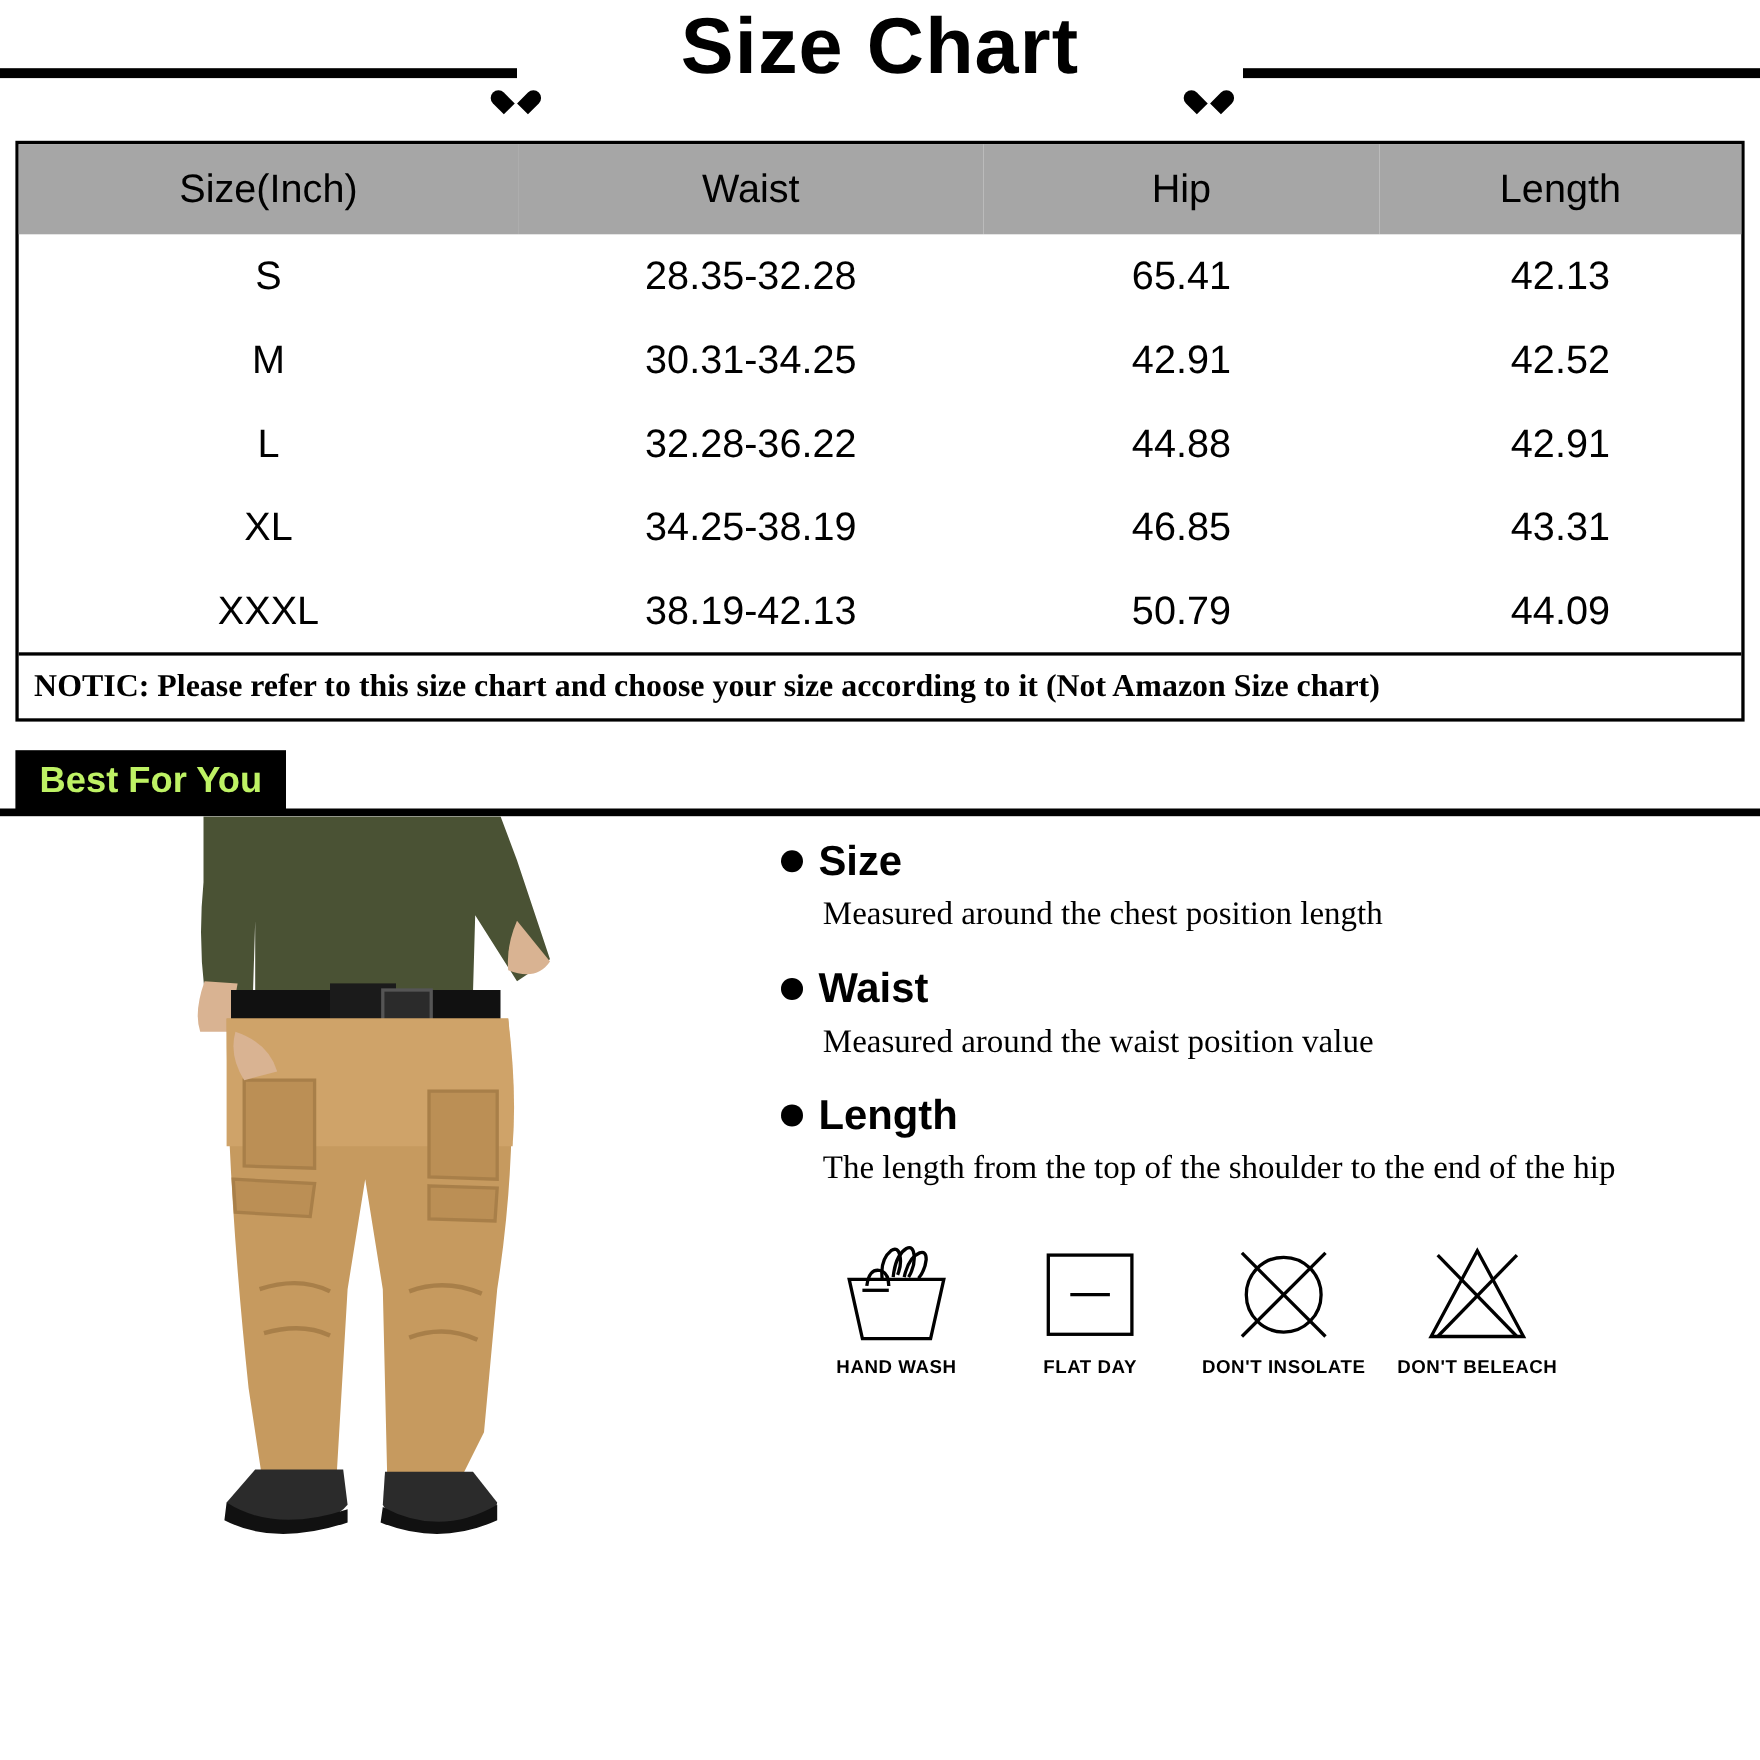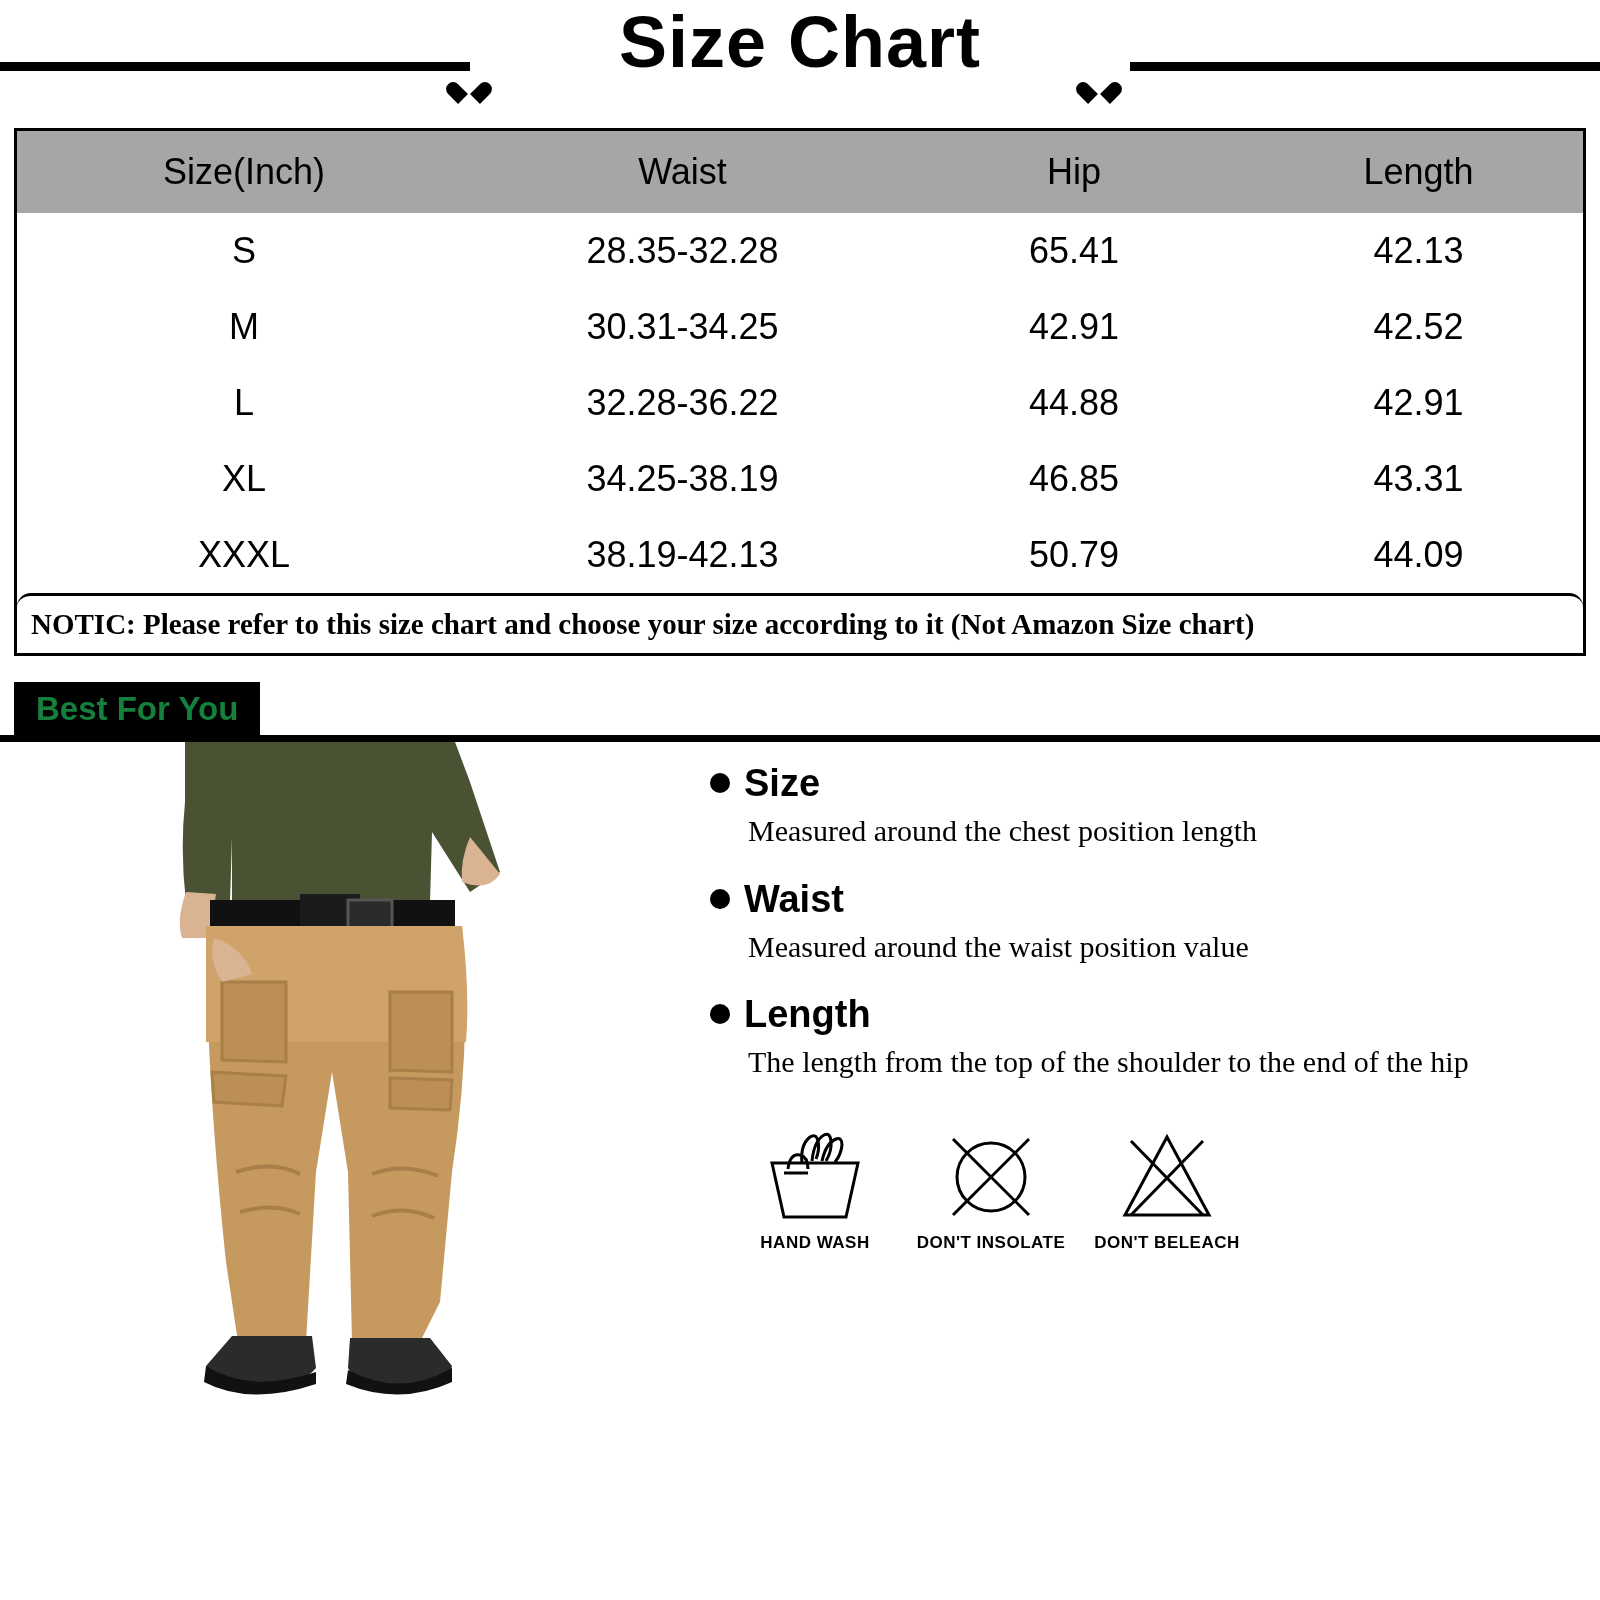--- a/index.html
+++ b/index.html
@@ -88,35 +88,34 @@
   .col-hip    { width: 23%; }
   .col-length { width: 21%; }
 
   .notice {
     border-top: 3px solid #000;
     font-family: "Liberation Serif", serif;
     font-weight: 700;
     font-size: 29px;
     padding: 12px 7px 12px 14px;
     white-space: nowrap;
-    border-radius: 14px;
   }
 
   
   .banner-row {
     position: relative;
     margin-top: 26px;
     height: 60px;
   }
   .banner-tab {
     position: absolute;
     left: 14px;
     top: 0;
     background: #000;
-    color: #15803d;
+    color: #bef264;
     font-size: 33px;
     font-weight: 700;
     padding: 10px 22px 12px 22px;
     line-height: 1;
   }
   .banner-rule {
     position: absolute;
     left: 0; right: 0;
     bottom: 0;
     height: 7px;
@@ -327,20 +326,29 @@
             <path d="M42 34 Q40 16 50 8 Q56 4 58 12 Q60 20 56 30" fill="none" stroke="#000" stroke-width="3"></path>
             <path d="M52 32 Q54 12 64 6 Q70 3 71 12 Q72 22 66 32" fill="none" stroke="#000" stroke-width="3"></path>
             <path d="M62 32 Q66 14 76 10 Q82 8 82 16 Q81 26 75 33" fill="none" stroke="#000" stroke-width="3"></path>
             <path d="M28 40 Q30 24 40 26 Q48 28 48 40" fill="none" stroke="#000" stroke-width="3"></path>
             <path d="M24 44 L48 44" stroke="#000" stroke-width="3"></path>
           </svg>
         </div>
         <div class="care-label">HAND WASH</div>
       </div>
 
+      <div class="care">
+        <div class="care-glyph">
+          <svg width="92" height="92" viewBox="0 0 92 92">
+            <rect x="8" y="12" width="76" height="72" fill="none" stroke="#000" stroke-width="3"></rect>
+            <line x1="28" y1="48" x2="64" y2="48" stroke="#000" stroke-width="3"></line>
+          </svg>
+        </div>
+        <div class="care-label">FLAT DAY</div>
+      </div>
 
       <div class="care">
         <div class="care-glyph">
           <svg width="100" height="92" viewBox="0 0 100 92">
             <circle cx="50" cy="48" r="34" fill="none" stroke="#000" stroke-width="3"></circle>
             <line x1="12" y1="10" x2="88" y2="86" stroke="#000" stroke-width="3"></line>
             <line x1="88" y1="10" x2="12" y2="86" stroke="#000" stroke-width="3"></line>
           </svg>
         </div>
         <div class="care-label">DON'T INSOLATE</div>

